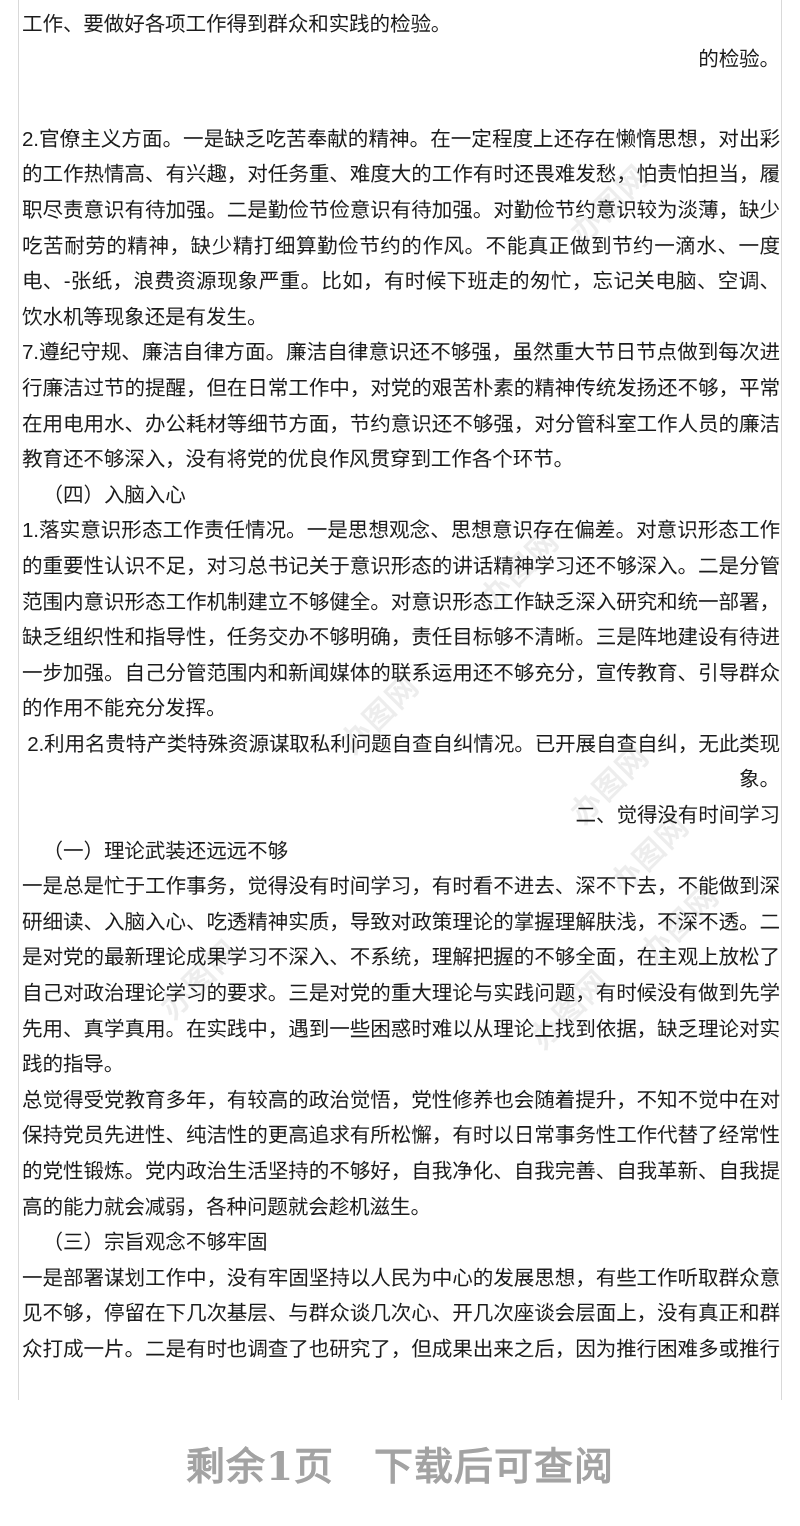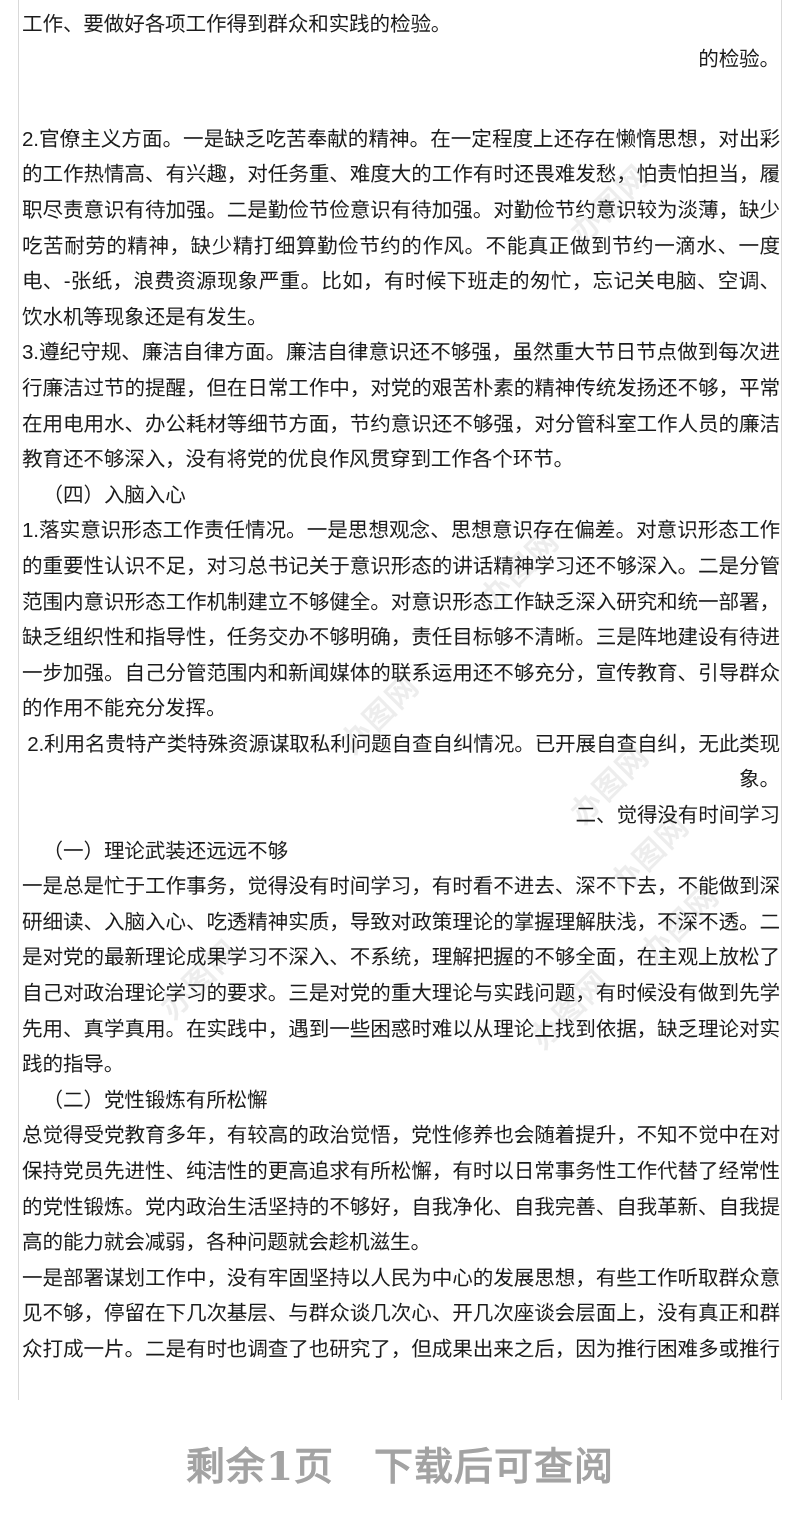--- a/index.html
+++ b/index.html
@@ -140,29 +140,29 @@
   <div class="watermark wm-5">办图网</div>
   <div class="watermark wm-6">办图网</div>
   <div class="watermark wm-7">办图网</div>
   <div class="watermark wm-8">办图网</div>
 
   <div id="doc-body">
     <p class="para clipped-top">作中，坚持与群众接触，多听，使自己多了一个广角镜，多了一双眼睛，来观察实际工作、要做好各项工作得到群众和实践的检验。</p>
     <p class="para noindent">的检验。</p>
     <div class="gap-block"></div>
     <p class="para">2.官僚主义方面。一是缺乏吃苦奉献的精神。在一定程度上还存在懒惰思想，对出彩的工作热情高、有兴趣，对任务重、难度大的工作有时还畏难发愁，怕责怕担当，履职尽责意识有待加强。二是勤俭节俭意识有待加强。对勤俭节约意识较为淡薄，缺少吃苦耐劳的精神，缺少精打细算勤俭节约的作风。不能真正做到节约一滴水、一度电、-张纸，浪费资源现象严重。比如，有时候下班走的匆忙，忘记关电脑、空调、饮水机等现象还是有发生。</p>
-    <p class="para">3.遵纪守规、廉洁自律方面。廉洁自律意识还不够强，虽然重大节日节点做到每次进行廉洁过节的提醒，但在日常工作中，对党的艰苦朴素的精神传统发扬还不够，平常在用电用水、办公耗材等细节方面，节约意识还不够强，对分管科室工作人员的廉洁教育还不够深入，没有将党的优良作风贯穿到工作各个环节。</p>
+    <p class="para">7.遵纪守规、廉洁自律方面。廉洁自律意识还不够强，虽然重大节日节点做到每次进行廉洁过节的提醒，但在日常工作中，对党的艰苦朴素的精神传统发扬还不够，平常在用电用水、办公耗材等细节方面，节约意识还不够强，对分管科室工作人员的廉洁教育还不够深入，没有将党的优良作风贯穿到工作各个环节。</p>
     <p class="para indent">（四）入脑入心</p>
     <p class="para">1.落实意识形态工作责任情况。一是思想观念、思想意识存在偏差。对意识形态工作的重要性认识不足，对习总书记关于意识形态的讲话精神学习还不够深入。二是分管范围内意识形态工作机制建立不够健全。对意识形态工作缺乏深入研究和统一部署，缺乏组织性和指导性，任务交办不够明确，责任目标够不清晰。三是阵地建设有待进一步加强。自己分管范围内和新闻媒体的联系运用还不够充分，宣传教育、引导群众的作用不能充分发挥。</p>
     <p class="para noindent">2.利用名贵特产类特殊资源谋取私利问题自查自纠情况。已开展自查自纠，无此类现象。</p>
     <p class="para noindent">二、觉得没有时间学习</p>
     <p class="para indent">（一）理论武装还远远不够</p>
     <p class="para">一是总是忙于工作事务，觉得没有时间学习，有时看不进去、深不下去，不能做到深研细读、入脑入心、吃透精神实质，导致对政策理论的掌握理解肤浅，不深不透。二是对党的最新理论成果学习不深入、不系统，理解把握的不够全面，在主观上放松了自己对政治理论学习的要求。三是对党的重大理论与实践问题，有时候没有做到先学先用、真学真用。在实践中，遇到一些困惑时难以从理论上找到依据，缺乏理论对实践的指导。</p>
-    <p class="para indent">（二）党性锻炼有所松懈</p>
     <p class="para">总觉得受党教育多年，有较高的政治觉悟，党性修养也会随着提升，不知不觉中在对保持党员先进性、纯洁性的更高追求有所松懈，有时以日常事务性工作代替了经常性的党性锻炼。党内政治生活坚持的不够好，自我净化、自我完善、自我革新、自我提高的能力就会减弱，各种问题就会趁机滋生。</p>
+    <p class="para indent">（三）宗旨观念不够牢固</p>
     <p class="para">一是部署谋划工作中，没有牢固坚持以人民为中心的发展思想，有些工作听取群众意见不够，停留在下几次基层、与群众谈几次心、开几次座谈会层面上，没有真正和群众打成一片。二是有时也调查了也研究了，但成果出来之后，因为推行困难多或推行成本大，没有及时付诸实践。三是在为民服务上，常常局限于自己的工作职责，没有时刻把群众当亲人，努力解决好人民群众牵肠挂肚的一些问题。</p>
 
   </div>
 
   <div id="preview-footer">
     <div id="preview-footer-text">剩余1页　下载后可查阅</div>
   </div>
 
 </div>
 

